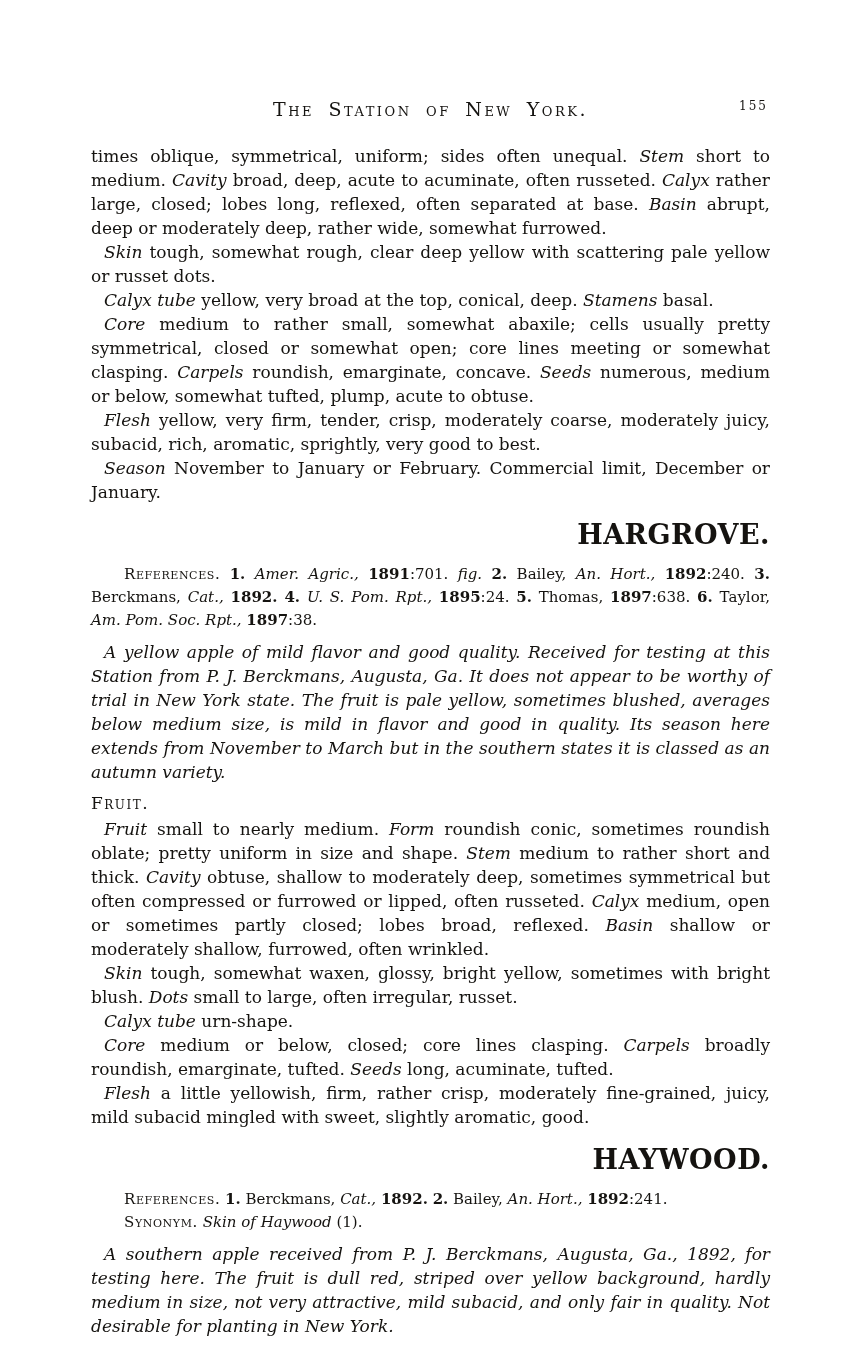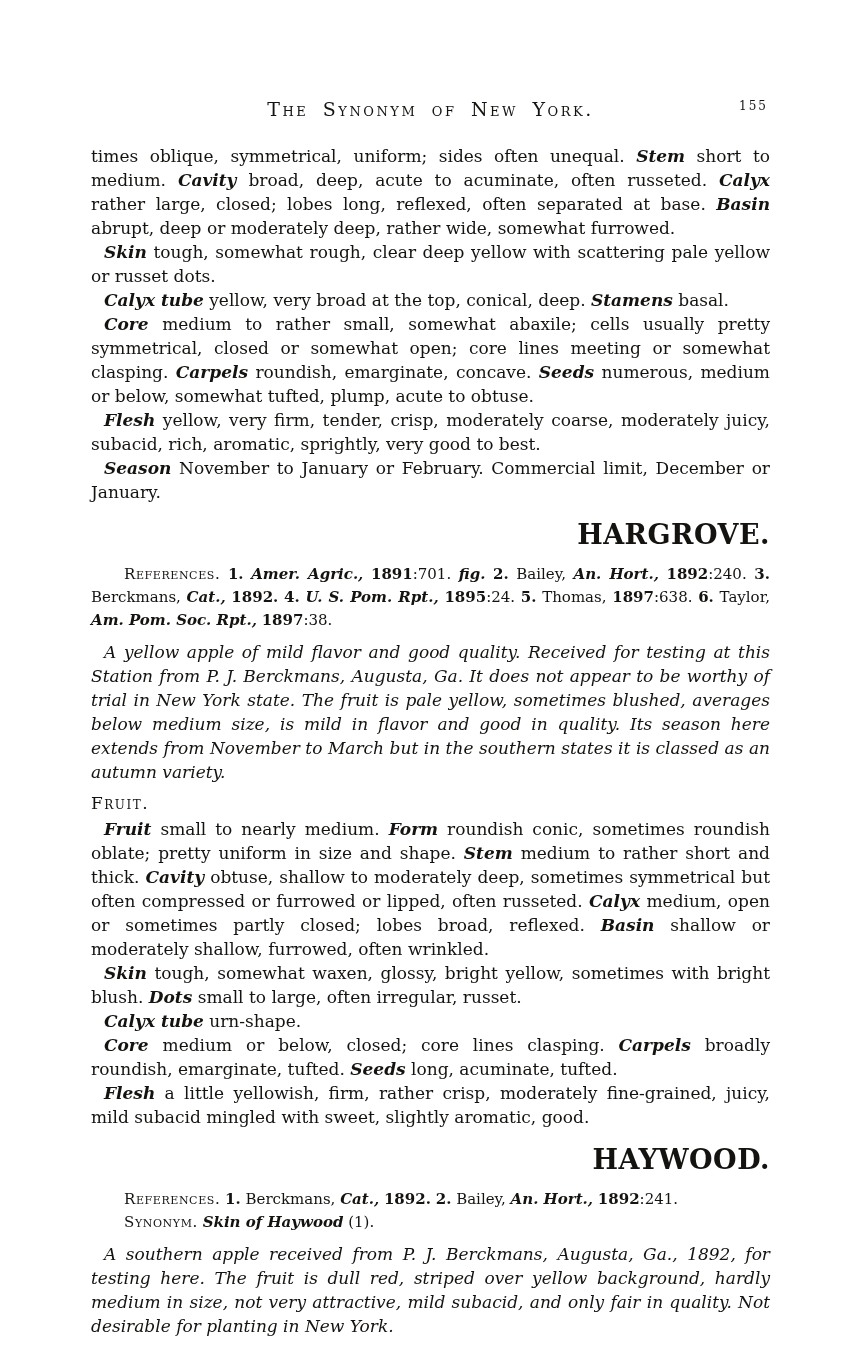--- a/index.html
+++ b/index.html
@@ -60,28 +60,28 @@
     margin: 15px 0 13px 0;
   }
   h3.fruit-head {
     font-size: 17px;
     font-weight: 400;
     font-variant: small-caps;
     letter-spacing: 1.5px;
     text-align: left;
     margin: 9px 0 4px 0;
   }
-  i { font-style: italic; font-weight: bold; }
+  i { font-style: italic; }
 </style>
 </head>
 <body>
 
 <div class="page">
   <header class="running-head">
-    <span class="running-title">The Synonym of New York.</span>
+    <span class="running-title">The Station of New York.</span>
     <span class="page-number">155</span>
   </header>
   <main>
       <p class="body noindent">times oblique, symmetrical, uniform; sides often unequal.  <i>Stem</i> short to medium.  <i>Cavity</i> broad, deep, acute to acuminate, often russeted.  <i>Calyx</i> rather large, closed; lobes long, reflexed, often separated at base.  <i>Basin</i> abrupt, deep or moderately deep, rather wide, somewhat furrowed.</p>
       <p class="body"><i>Skin</i> tough, somewhat rough, clear deep yellow with scattering pale yellow or russet dots.</p>
       <p class="body"><i>Calyx tube</i> yellow, very broad at the top, conical, deep.  <i>Stamens</i> basal.</p>
       <p class="body"><i>Core</i> medium to rather small, somewhat abaxile; cells usually pretty symmetrical, closed or somewhat open; core lines meeting or somewhat clasping.  <i>Carpels</i> roundish, emarginate, concave.  <i>Seeds</i> numerous, medium or below, somewhat tufted, plump, acute to obtuse.</p>
       <p class="body"><i>Flesh</i> yellow, very firm, tender, crisp, moderately coarse, moderately juicy, subacid, rich, aromatic, sprightly, very good to best.</p>
       <p class="body"><i>Season</i> November to January or February.  Commercial limit, December or January.</p>
       <h2 class="variety">HARGROVE.</h2>

